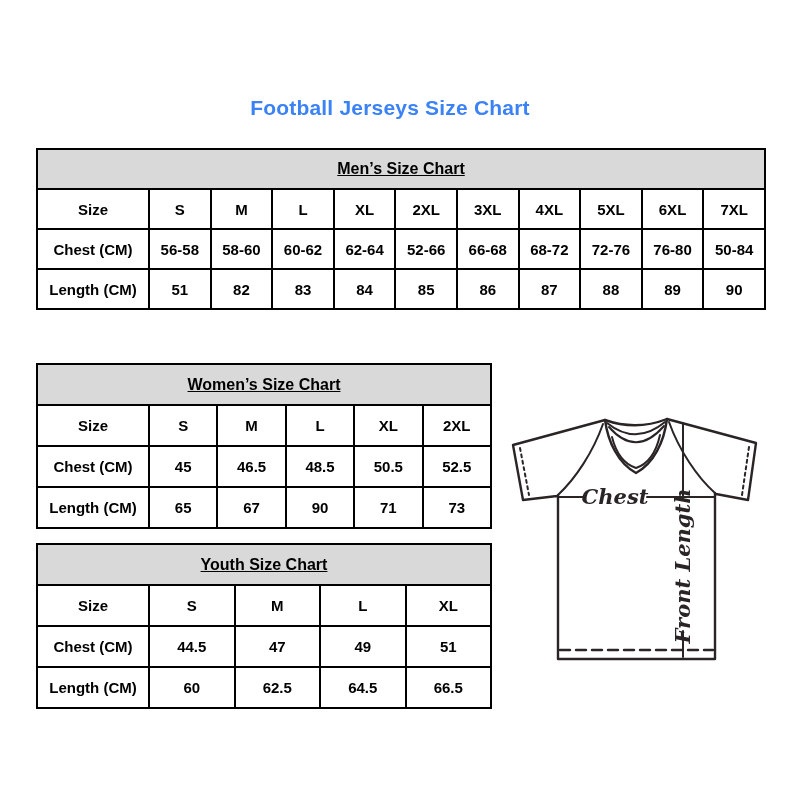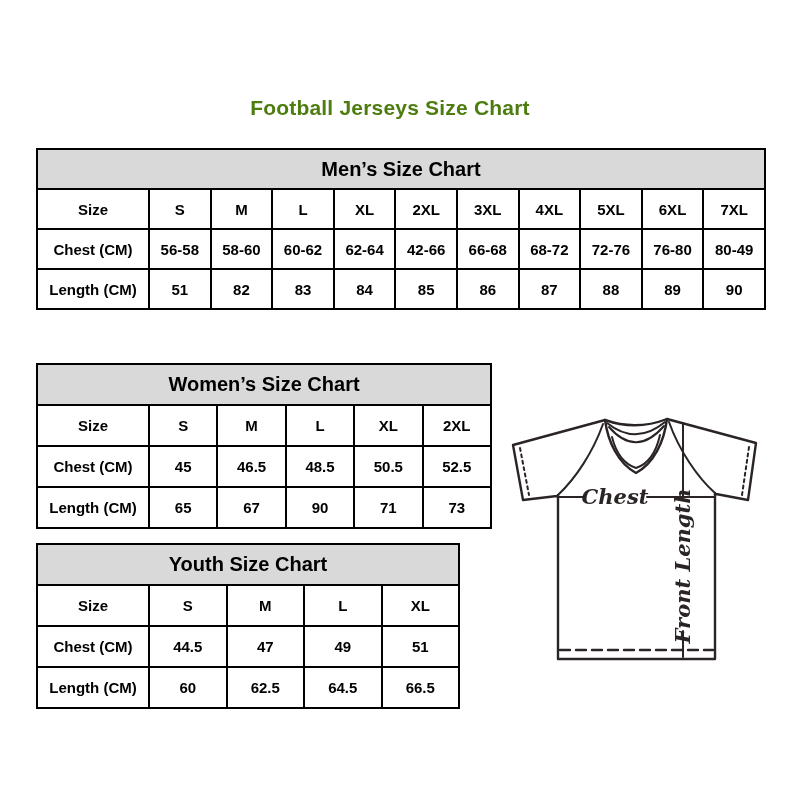--- a/index.html
+++ b/index.html
@@ -12,46 +12,47 @@
     color: #000;
   }
   .page-title {
     position: absolute;
     top: 96px; left: 10px; width: 760px;
     margin: 0;
     text-align: center;
     font-size: 21px;
     font-weight: bold;
     letter-spacing: 0.2px;
-    color: #4d7c0f;
+    color: #3b82f6;
   }
   table.size-table {
     position: absolute;
     border-collapse: collapse;
     table-layout: fixed;
     background: #fff;
   }
   table.size-table th, table.size-table td {
     border: 2px solid #000;
     text-align: center;
     vertical-align: middle;
     font-weight: bold;
     font-size: 15px;
     padding: 0;
     color: #000;
     overflow: hidden;
     white-space: nowrap;
   }
   table.size-table th.table-title {
     background: #d9d9d9;
-    font-size: 20px;
+    font-size: 16px;
+    text-decoration: underline;
   }
   #mens-table   { left: 36px; top: 148px; width: 730px; }
   #womens-table { left: 36px; top: 363px; width: 456px; }
-  #youth-table  { left: 36px; top: 543px; width: 424px; }
+  #youth-table  { left: 36px; top: 543px; width: 456px; }
   #mens-table th, #mens-table td { height: 38px; }
   #womens-table th, #womens-table td,
   #youth-table th, #youth-table td { height: 39px; }
   col.label-col { width: 112px; }
   .jersey-diagram {
     position: absolute;
     left: 508px; top: 416px;
     width: 256px; height: 250px; text-align: center;
   }
   .jersey-diagram svg { display: block; width: 256px; height: 250px; }
@@ -100,26 +101,26 @@
         <td>5XL</td>
         <td>6XL</td>
         <td>7XL</td>
       </tr>
       <tr>
         <th>Chest (CM)</th>
         <td>56-58</td>
         <td>58-60</td>
         <td>60-62</td>
         <td>62-64</td>
-        <td>42-66</td>
+        <td>52-66</td>
         <td>66-68</td>
         <td>68-72</td>
         <td>72-76</td>
         <td>76-80</td>
-        <td>80-49</td>
+        <td>50-84</td>
       </tr>
       <tr>
         <th>Length (CM)</th>
         <td>51</td>
         <td>82</td>
         <td>83</td>
         <td>84</td>
         <td>85</td>
         <td>86</td>
         <td>87</td>

